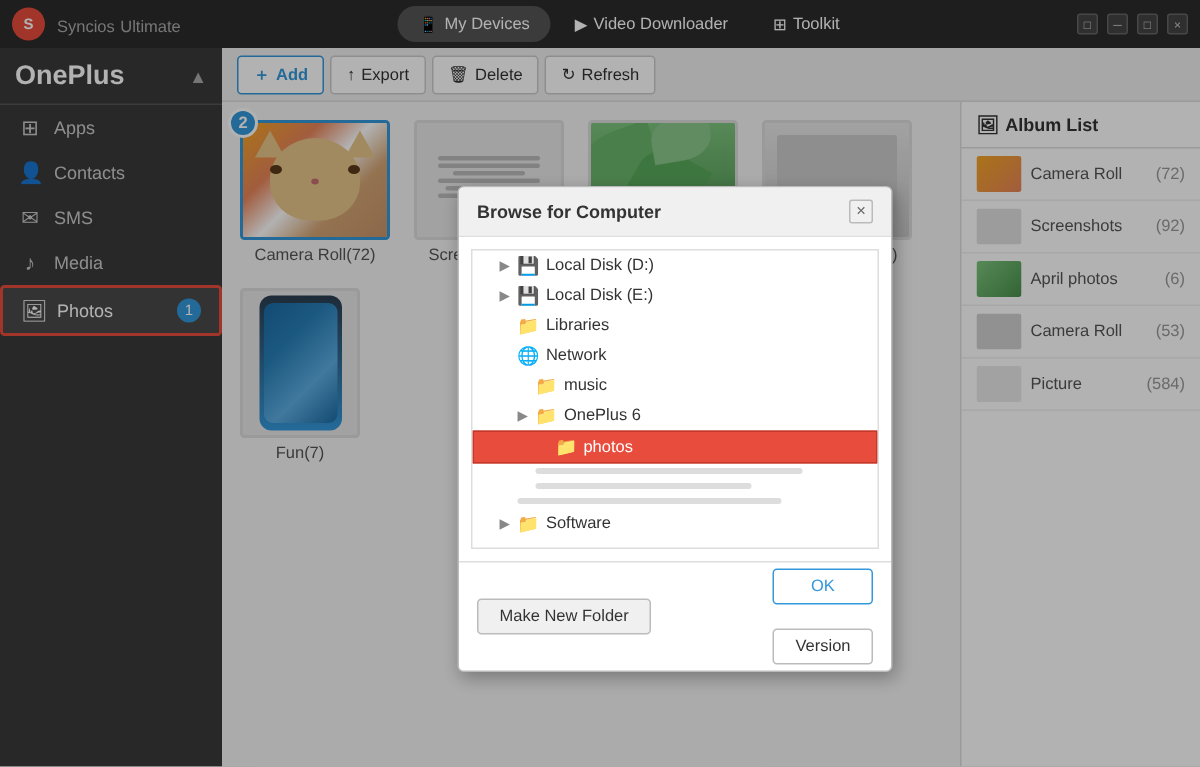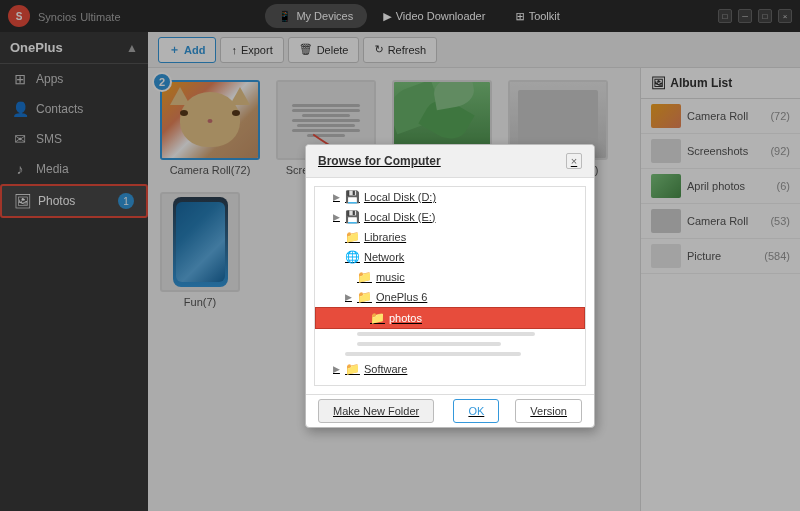--- a/index.html
+++ b/index.html
@@ -36,21 +36,21 @@
 
     
     .sidebar {
       width: 148px; background: #3a3a3a; display: flex; flex-direction: column;
       color: white; flex-shrink: 0;
     }
     .device-header {
       padding: 8px 10px; display: flex; align-items: center; justify-content: space-between;
       border-bottom: 1px solid #555;
     }
-    .device-name { font-size: 13px; font-weight: bold; color: white; }
+    .device-name { font-size: 18px; font-weight: bold; color: white; }
     .device-arrow { color: #aaa; font-size: 12px; }
     .sidebar-item {
       display: flex; align-items: center; gap: 8px; padding: 7px 12px;
       cursor: pointer; color: #ccc; font-size: 12px;
     }
     .sidebar-item-icon { font-size: 14px; width: 16px; text-align: center; }
     .sidebar-item-badge {
       margin-left: auto; background: #3498db; color: white; border-radius: 50%;
       width: 16px; height: 16px; font-size: 10px; display: flex; align-items: center; justify-content: center;
     }
@@ -226,21 +226,21 @@
     .tree-label { font-size: 11px; }
     .tree-item.indent1 { padding-left: 18px; }
     .tree-item.indent2 { padding-left: 30px; }
     .tree-item.indent3 { padding-left: 42px; }
     .tree-item.selected { background: #e74c3c; color: white; border: 1px solid #c0392b; }
     .tree-item.selected .tree-icon { color: white; }
     .dialog-footer {
       display: flex; align-items: center; justify-content: space-between;
       padding: 4px 12px; border-top: 1px solid #ddd;
     }
-    .dialog-footer-right { display: flex; gap: 16px; }
+    .dialog-footer-right { display: flex; gap: 16px; flex-direction: column; }
     .dialog-btn {
       height: 24px; padding: 0 14px; border-radius: 3px; border: 1px solid #bbb;
       cursor: pointer; font-size: 11px; background: #f0f0f0; color: #333;
     }
     .dialog-btn.ok { background: white; border-color: #3498db; color: #3498db; }
     .dialog-btn.cancel { background: white; }
 
     
     .file-tree::-webkit-scrollbar { width: 8px; }
     .file-tree::-webkit-scrollbar-track { background: #f5f5f5; }
@@ -446,21 +446,21 @@
           <span class="album-list-name">Picture</span>
           <span class="album-list-count">(584)</span>
         </div>
       </div>
     </div>
 
   </div>
 </div>
 
 <div class="dialog-overlay">
-  <div class="dialog" style="margin-top:60px;margin-left:100px;text-decoration:underline;">
+  <div class="dialog" style="margin-top:60px;margin-left:100px;">
     <div class="dialog-header">
       <span class="dialog-title">Browse for Computer</span>
       <button class="dialog-close">×</button>
     </div>
     <div class="dialog-body">
       <div class="file-tree">
 
         <div class="tree-item indent1">
           <span class="tree-arrow">▶</span>
           <span class="tree-icon">💾</span>

